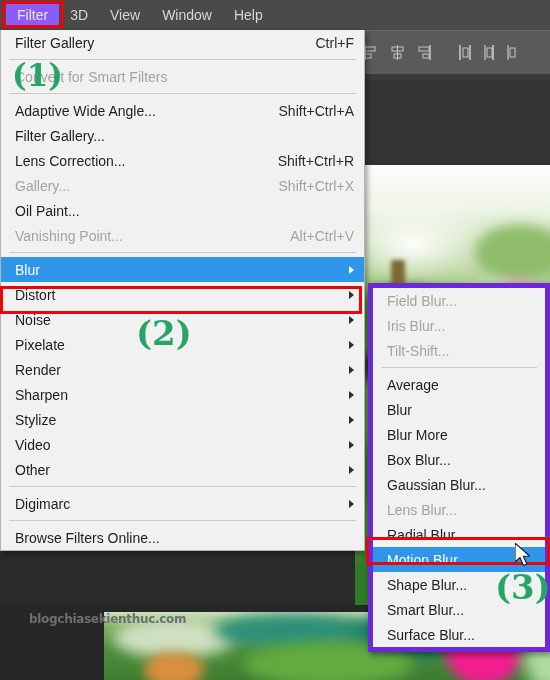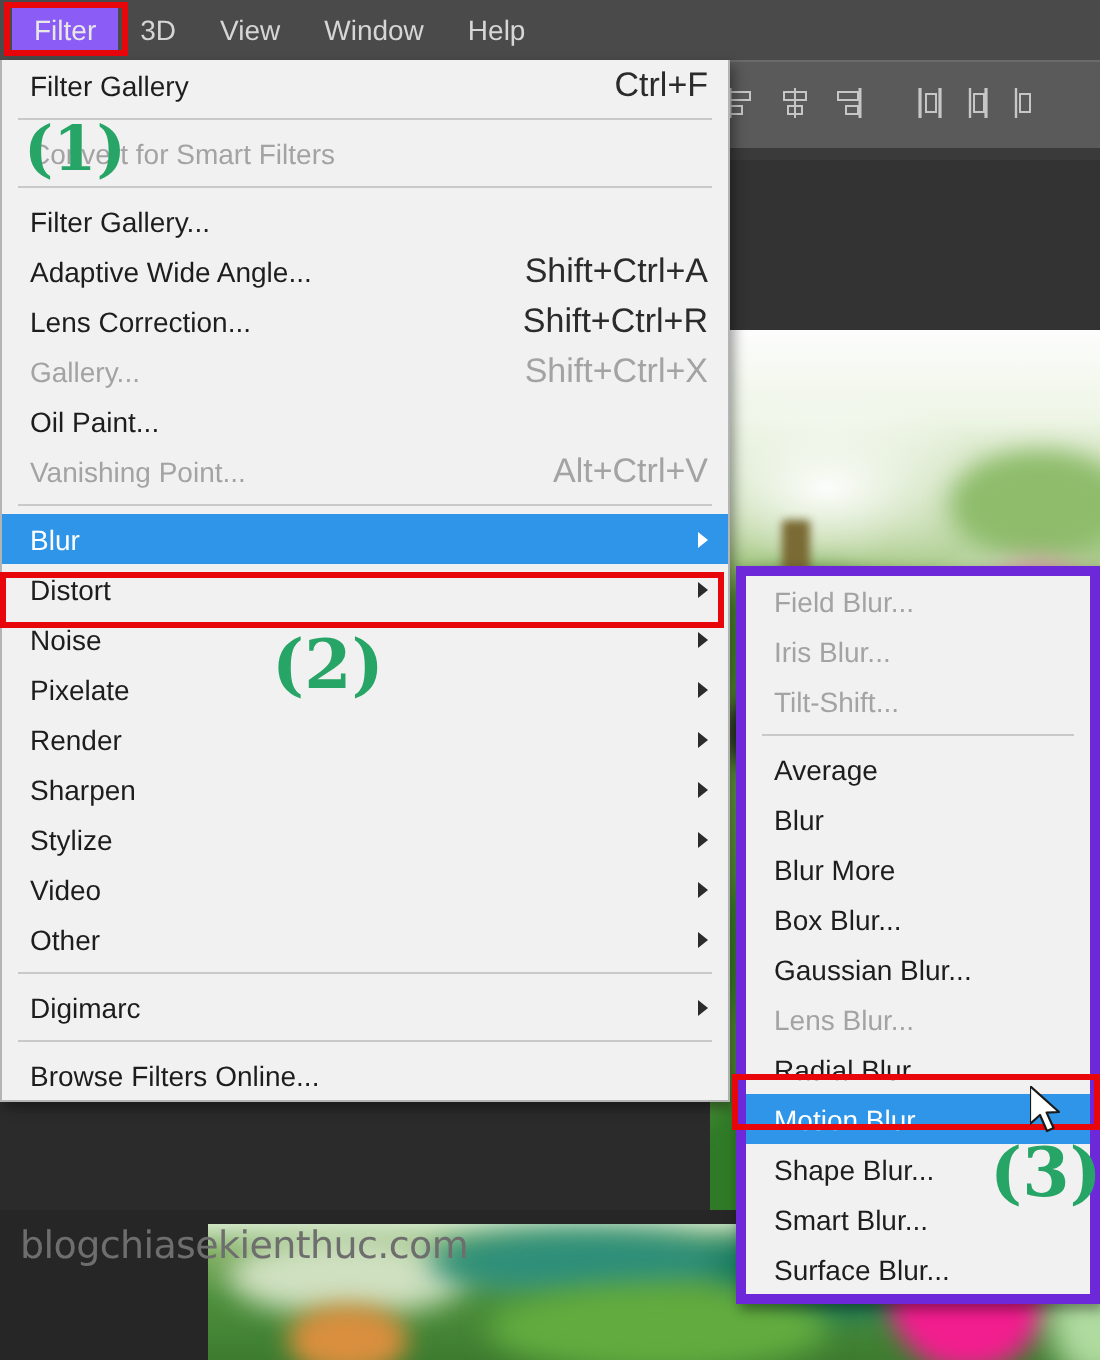--- a/index.html
+++ b/index.html
@@ -60,40 +60,40 @@
   .photo-blob{position:absolute;border-radius:50%;filter:blur(6px);}
 
   .canvas-bottom-photo{
     position:absolute;left:104px;top:612px;width:446px;height:68px;overflow:hidden;
     background:linear-gradient(#cfe4c4 0%, #7fae62 22%, #4d8f3c 55%, #3d7c30 100%);
   }
   .bottomwork{
     position:absolute;left:0;top:605px;width:550px;height:75px;background:#262626;
   }
   .watermark{
-    position:absolute;left:10px;top:612px;font-size:19px;font-weight:normal;
+    position:absolute;left:29px;top:612px;font-size:12px;font-weight:bold;
     color:#6e6e6e;letter-spacing:-.3px;font-family:"DejaVu Sans", sans-serif;
     z-index:14;
   }
 
   
   .menu{
     position:absolute;left:0px;top:30px;width:365px;
     background:#f1f1f1;
     border:1px solid #b4b4b4;border-top:none;
     box-sizing:border-box;
     box-shadow:2px 3px 6px rgba(0,0,0,.40);
     z-index:20;
   }
   .mi{
     position:relative;height:25px;display:flex;align-items:center;
     padding:0 10px 0 14px;font-size:14px;color:#1d1d1d;white-space:nowrap;
   }
   .mi .lbl{flex:0 0 auto;}
-  .mi .accel{margin-left:auto;font-size:17px;color:#2b2b2b;padding-left:30px;}
+  .mi .accel{margin-left:auto;font-size:14px;color:#2b2b2b;padding-left:30px;}
   .mi.dim{color:#a3a3a3;}
   .mi.dim .accel{color:#a3a3a3;}
   .mi.sel{background:#2f95e8;color:#fff;}
   .mi.sel .lbl{color:#ffffff;}
   .sep{height:1px;background:#c9c9c9;margin:4px 8px 4px 8px;}
   .arrow{
     position:absolute;right:10px;top:50%;transform:translateY(-50%);
     width:0;height:0;border-left:5px solid #2b2b2b;
     border-top:4px solid transparent;border-bottom:4px solid transparent;
   }
@@ -223,25 +223,25 @@
       <div class="mi">
         <span class="lbl">Filter Gallery</span>
         <span class="accel">Ctrl+F</span>
       </div>
       <div class="sep"></div>
       <div class="mi dim">
         <span class="lbl">Convert for Smart Filters</span>
       </div>
       <div class="sep"></div>
       <div class="mi">
-        <span class="lbl">Filter Gallery...</span>
-      </div>
-      <div class="mi">
         <span class="lbl">Adaptive Wide Angle...</span>
         <span class="accel">Shift+Ctrl+A</span>
+      </div>
+      <div class="mi">
+        <span class="lbl">Filter Gallery...</span>
       </div>
       <div class="mi">
         <span class="lbl">Lens Correction...</span>
         <span class="accel">Shift+Ctrl+R</span>
       </div>
       <div class="mi dim">
         <span class="lbl">Gallery...</span>
         <span class="accel">Shift+Ctrl+X</span>
       </div>
       <div class="mi">

